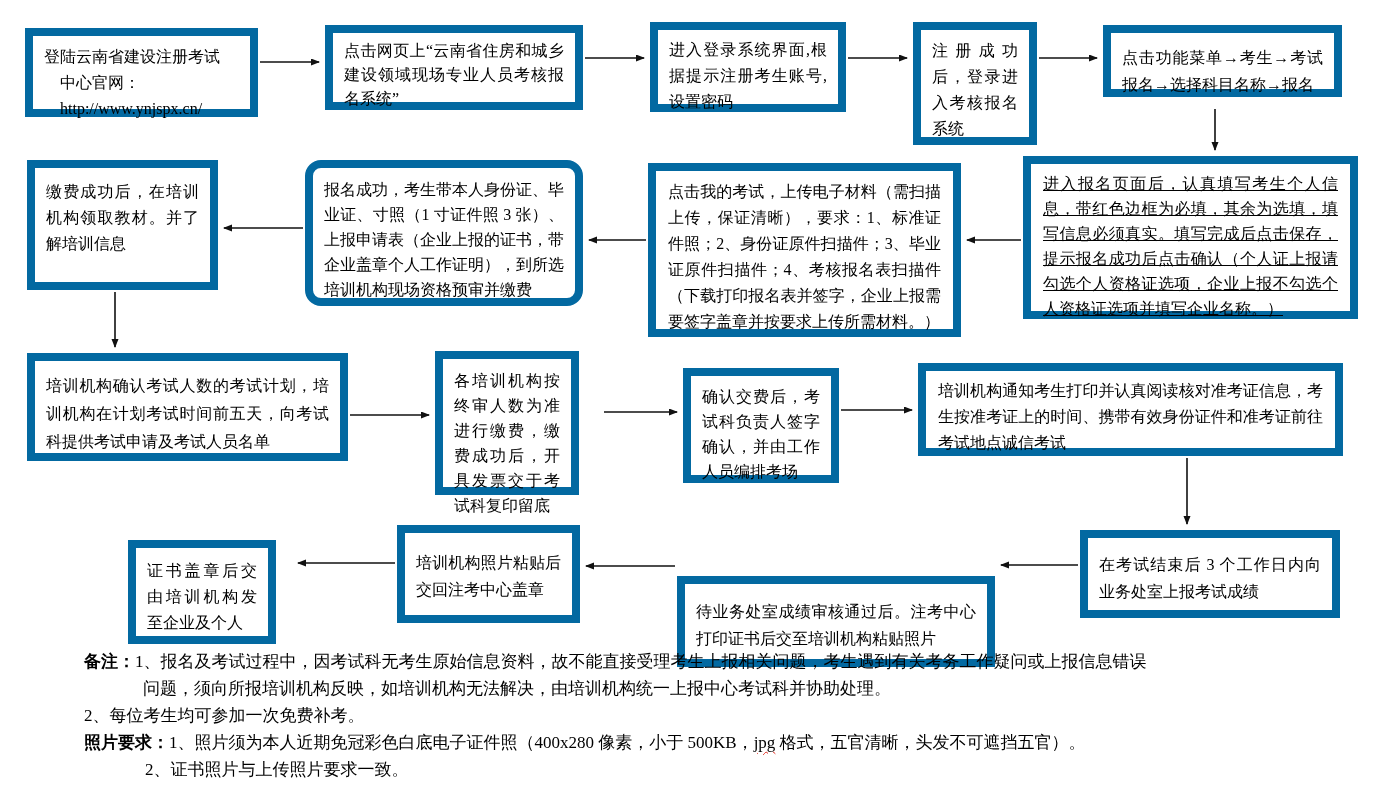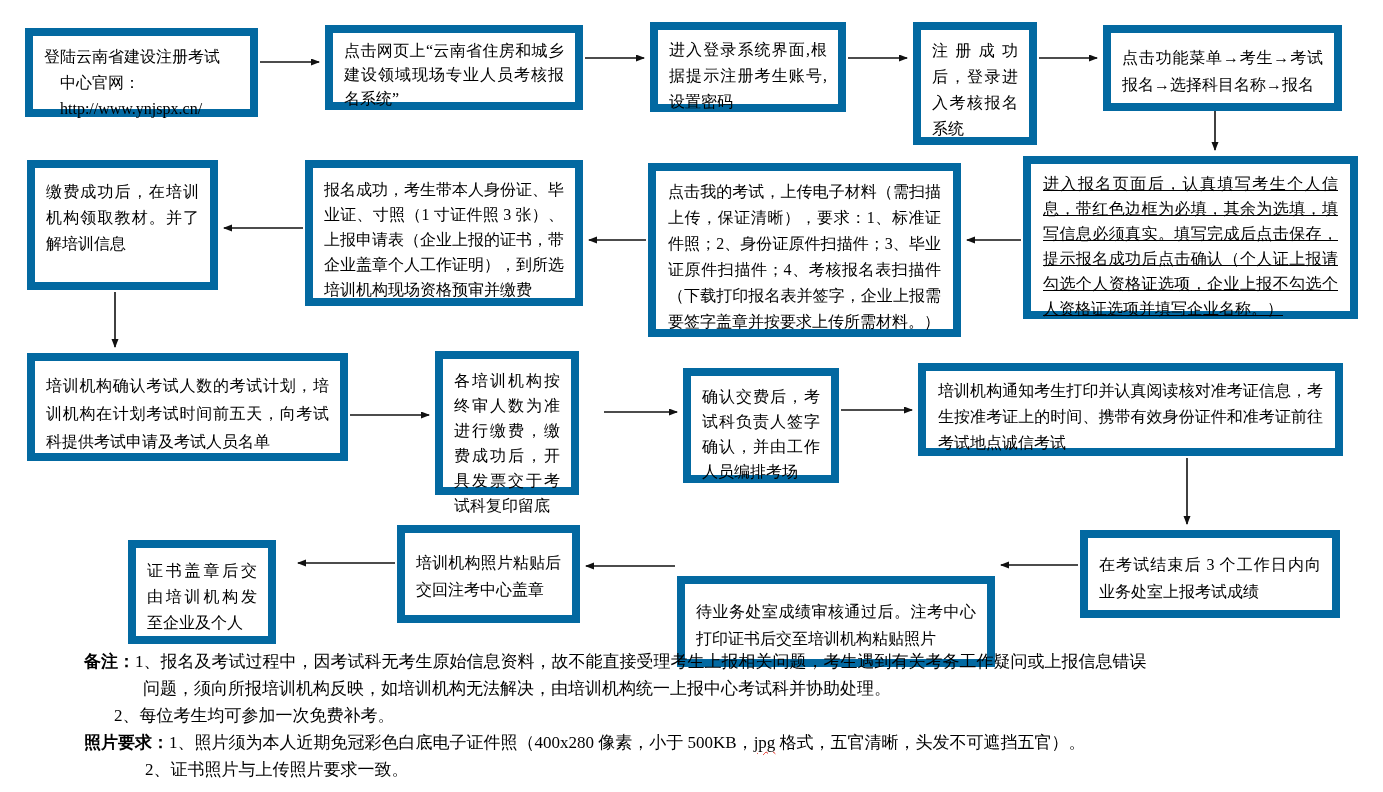--- a/index.html
+++ b/index.html
@@ -19,42 +19,42 @@
     padding:8px 11px;
     font-size:16px;line-height:25px;
     text-align:justify;
     white-space:pre-line;
     background:#fff;
   }
   .s1{left:25px;top:28px;width:233px;height:89px;line-height:26px;}
   .s2{left:325px;top:25px;width:258px;height:85px;line-height:24px;padding-top:6px;}
   .s3{left:650px;top:22px;width:196px;height:90px;line-height:26px;padding-top:7px;}
   .s4{left:913px;top:22px;width:124px;height:123px;line-height:26px;}
-  .s5{left:1103px;top:25px;width:239px;height:86px;line-height:27px;padding-top:11px;}
+  .s5{left:1103px;top:25px;width:239px;height:72px;line-height:27px;padding-top:11px;}
   .s6{left:1023px;top:156px;width:335px;height:163px;line-height:25px;padding:7px 12px;text-decoration:underline;}
   .s7{left:648px;top:163px;width:313px;height:174px;line-height:26px;padding:8px 12px;}
-  .s8{left:305px;top:160px;width:278px;height:146px;line-height:25px;padding-top:9px;}
+  .s8{left:305px;top:160px;width:278px;height:146px;line-height:25px;padding-top:9px;border-radius:16px;}
   .s9{left:27px;top:160px;width:191px;height:130px;line-height:26px;padding-top:11px;}
   .s10{left:27px;top:353px;width:321px;height:108px;line-height:28px;padding-top:11px;}
   .s11{left:435px;top:351px;width:144px;height:144px;line-height:25px;padding-top:9px;}
   .s12{left:683px;top:368px;width:156px;height:115px;line-height:25px;padding-top:8px;}
   .s13{left:918px;top:363px;width:425px;height:93px;line-height:26px;padding:7px 12px;}
   .s14{left:1080px;top:530px;width:260px;height:88px;line-height:27px;padding-top:13px;}
   .s15{left:677px;top:532px;width:318px;height:91px;line-height:27px;padding-top:14px;margin-top:44px;}
   .s16{left:397px;top:525px;width:183px;height:98px;line-height:27px;padding-top:16px;}
   .s17{left:128px;top:540px;width:148px;height:104px;line-height:26px;padding-top:10px;}
 
   .notes{
     position:absolute;left:84px;top:648px;width:1280px;
     font-size:17px;line-height:27px;text-align:left;
   }
   .note-line{white-space:nowrap;}
   .nlabel{font-weight:bold;}
   .ind-remark-cont{margin-left:59px;}
-  .ind-remark-2{margin-left:30px;}
+  .ind-remark-2{}
   .ind-photo-2{margin-left:61px;}
   .spellcheck{
     text-decoration-line:underline;
     text-decoration-style:wavy;
     text-decoration-color:#e02b20;
     text-decoration-thickness:1px;
     text-underline-offset:3px;
   }
 </style>
 </head>

